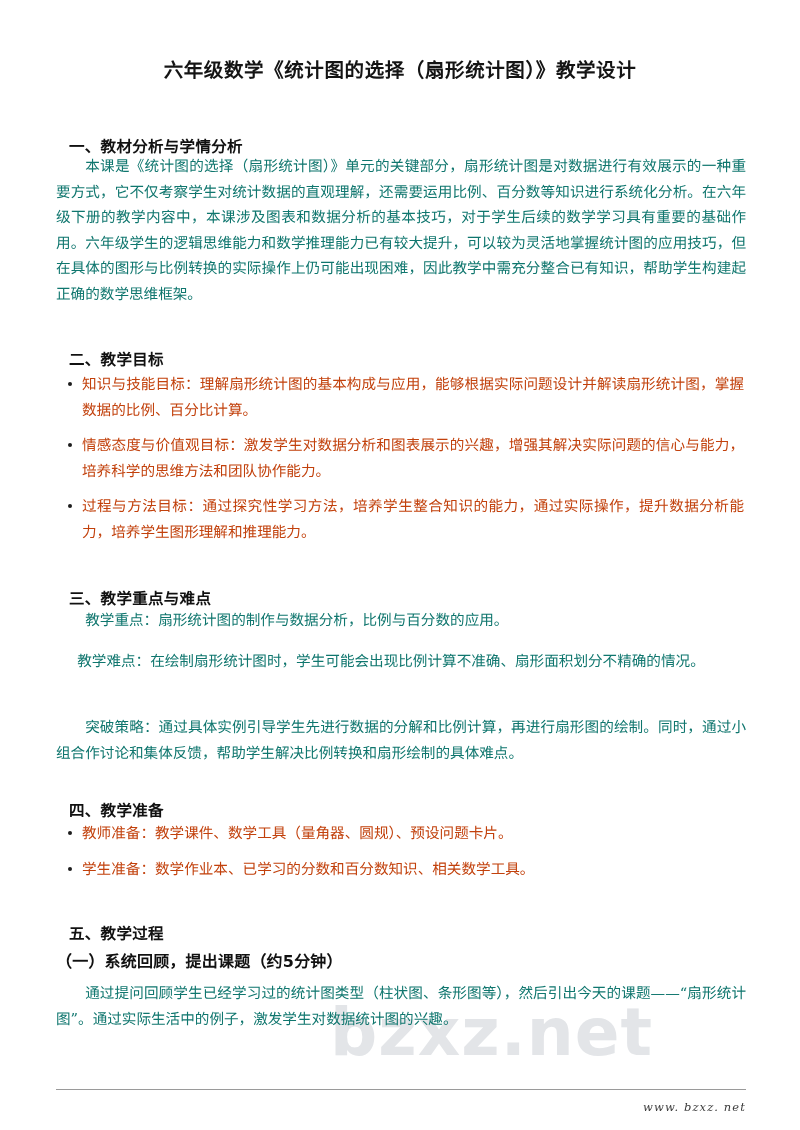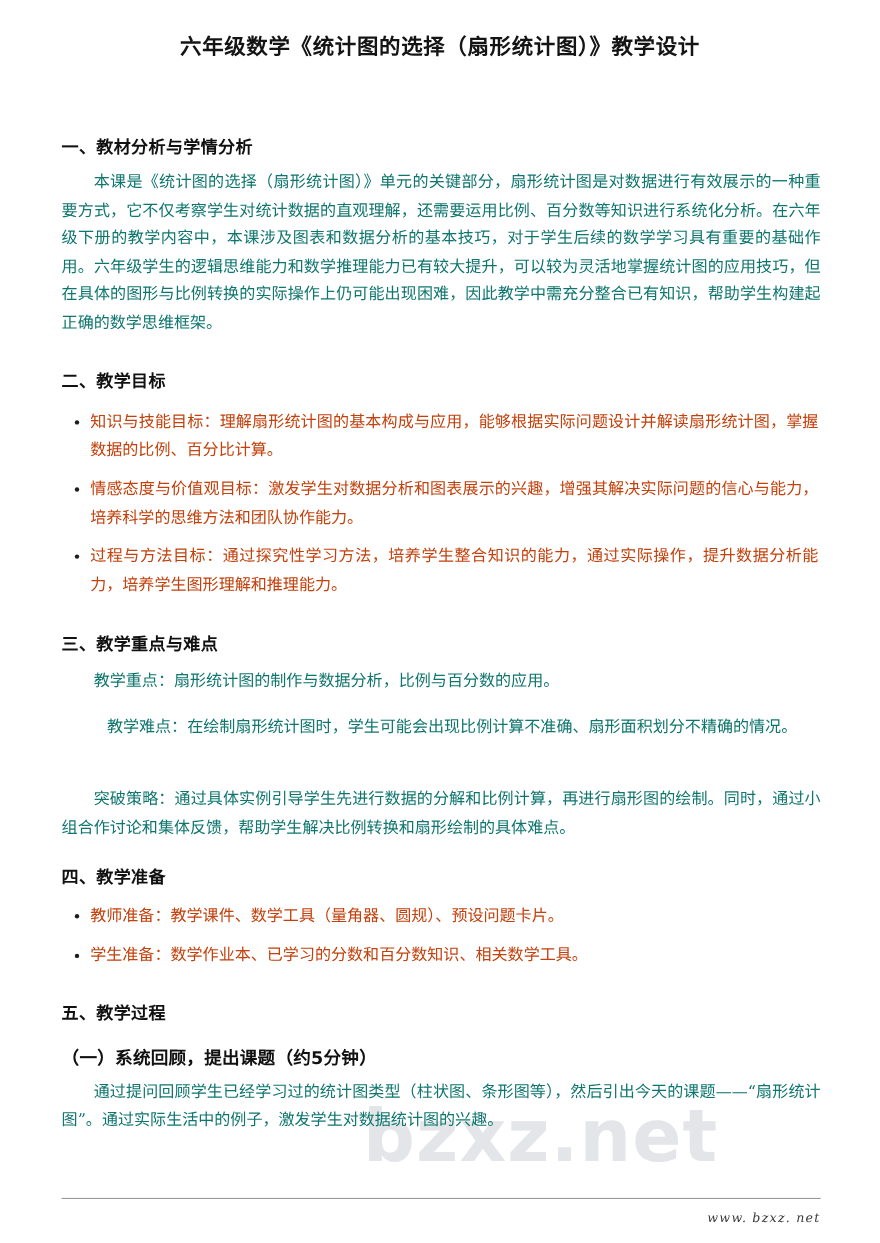--- a/index.html
+++ b/index.html
@@ -41,32 +41,32 @@
 
   .content {
     position: relative;
     z-index: 2;
     padding: 0;
   }
 
   
   .doc-title {
     margin: 0;
-    padding-top: 26px;
+    padding-top: 54px;
     text-align: center;
     font-family: Liberation Mono, monospace;
     font-weight: bold;
     font-size: 19.5px;
     letter-spacing: 0.6px;
     color: #141414;
   }
 
   
   .section-head {
-    margin: 0;
+    margin: 13px;
     padding: 0;
     font-family: "DejaVu Sans", "Liberation Sans", sans-serif;
     font-weight: bold;
     font-size: 15.5px;
     color: #111111;
     letter-spacing: 0.3px;
   }
   .sub-head {
     margin: 0;
     font-family: "DejaVu Sans", "Liberation Sans", sans-serif;
@@ -166,21 +166,21 @@
         <li style="margin-top:10px;">过程与方法目标：通过探究性学习方法，培养学生整合知识的能力，通过实际操作，提升数据分析能力，培养学生图形理解和推理能力。</li>
       </ul>
     </div>
 
     <div class="blk" style="left:56px; top:573px; width:690px;">
       <h2 class="section-head">三、教学重点与难点</h2>
     </div>
     <div class="blk" style="left:56px; top:607px; width:690px;">
       <p class="para">教学重点：扇形统计图的制作与数据分析，比例与百分数的应用。</p>
     </div>
-    <div class="blk" style="left:68px; top:648px; width:690px;">
+    <div class="blk" style="left:48px; top:648px; width:690px;">
       <p class="para">教学难点：在绘制扇形统计图时，学生可能会出现比例计算不准确、扇形面积划分不精确的情况。</p>
     </div>
     <div class="blk" style="left:56px; top:714px; width:690px;">
       <p class="para">突破策略：通过具体实例引导学生先进行数据的分解和比例计算，再进行扇形图的绘制。同时，通过小组合作讨论和集体反馈，帮助学生解决比例转换和扇形绘制的具体难点。</p>
     </div>
 
     <div class="blk" style="left:56px; top:785px; width:690px;">
       <h2 class="section-head">四、教学准备</h2>
     </div>
     <div class="blk" style="left:66px; top:820px; width:678px;">

